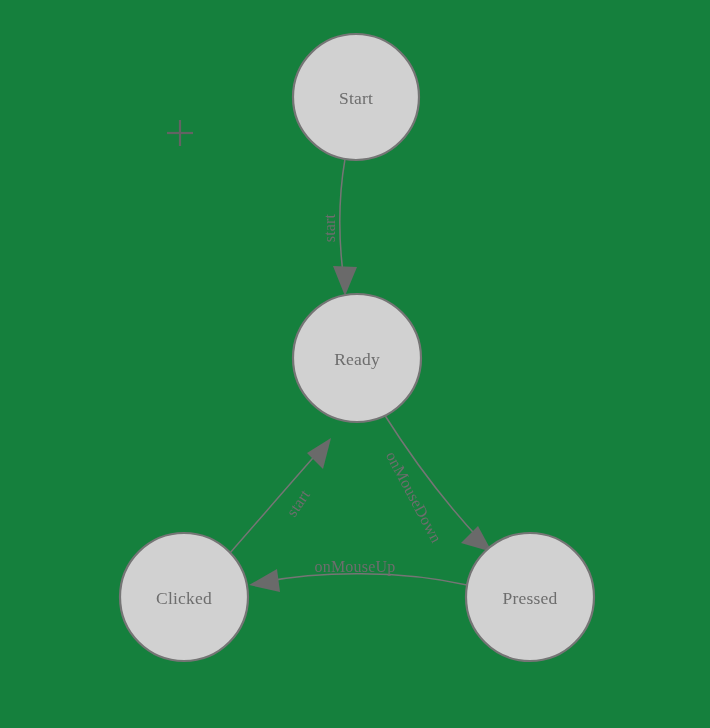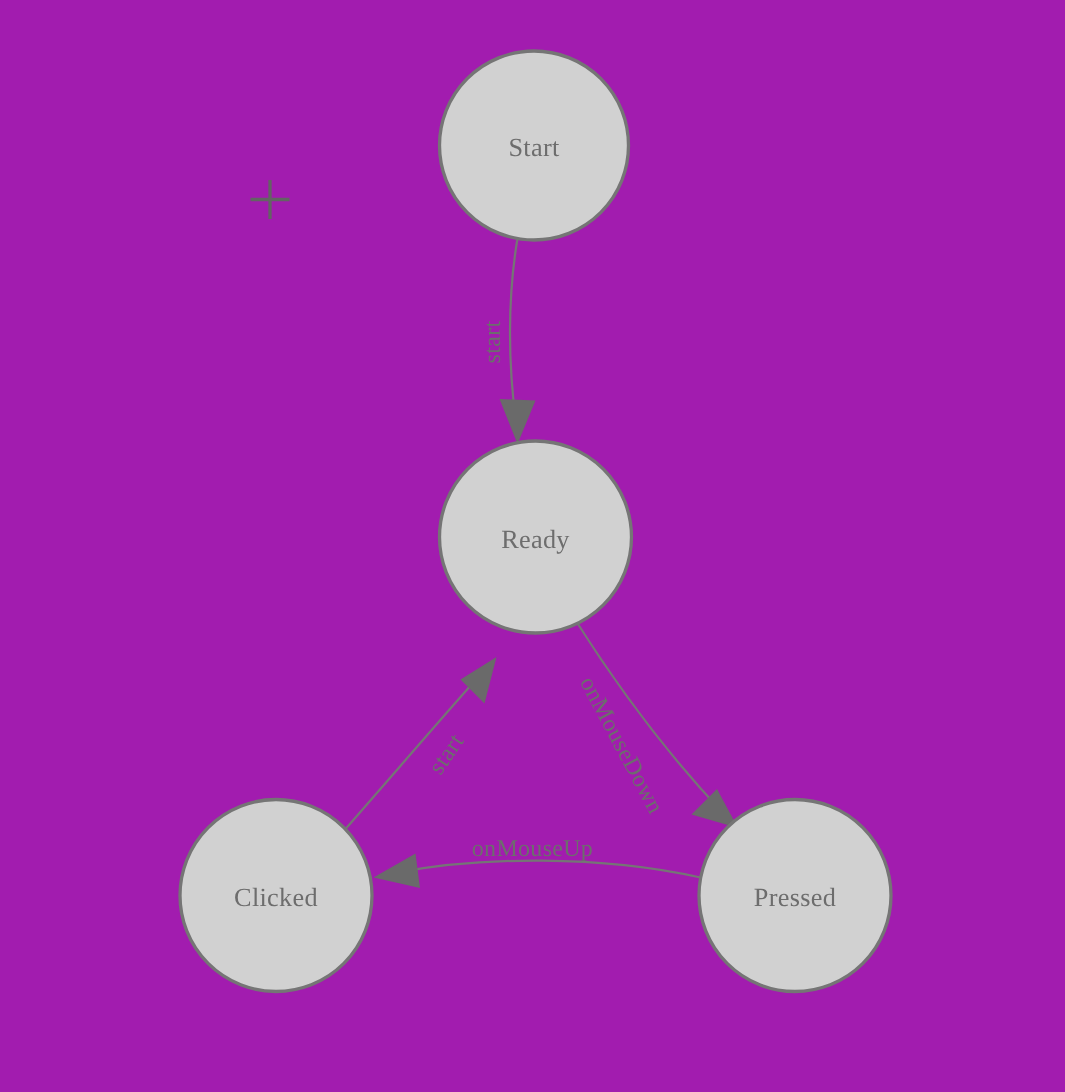--- a/index.html
+++ b/index.html
@@ -11,21 +11,21 @@
   body {
     width: 710px;
     height: 728px;
     overflow: hidden;
     font-family: "Liberation Serif", "DejaVu Serif", serif;
   }
   #canvas-root {
     position: relative;
     width: 710px;
     height: 728px;
-    background: #a21caf;
+    background: #15803d;
   }
   svg#diagram {
     position: absolute;
     top: 0;
     left: 0;
     width: 710px;
     height: 728px;
     display: block;
   }
   .node-circle {

